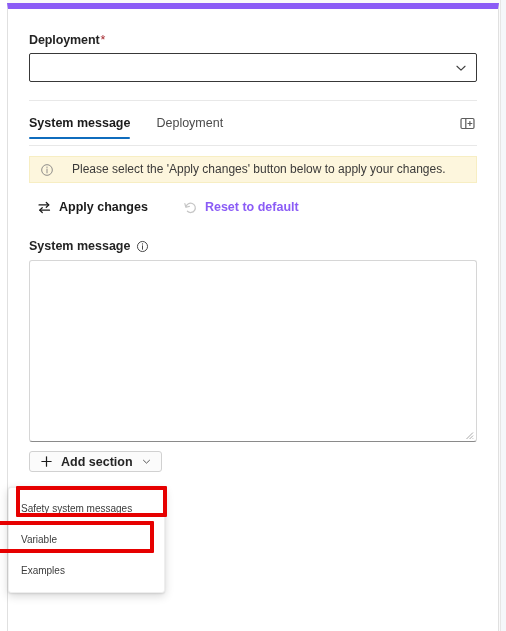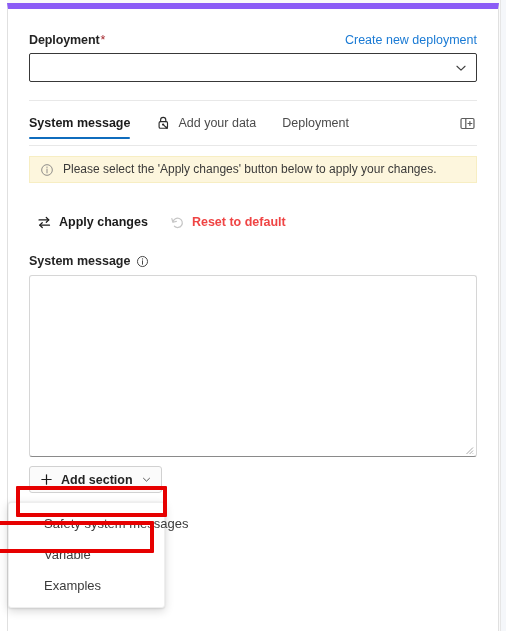--- a/index.html
+++ b/index.html
@@ -131,47 +131,47 @@
   }
 
   .hrule2 { height: 1px; background: #e8e8e8; }
 
   
   .banner {
     margin-top: 10px;
     background: #fdf6dd;
     border: 1px solid #f7eec3;
     min-height: 27px;
-    display: flex; align-items: center; gap: 9px;
+    display: flex; align-items: center; gap: 18px;
     padding: 4px 10px;
   }
   .banner-ico { width: 14px; height: 14px; flex: 0 0 auto; color: #8a8886; }
   .banner-text { font-size: 12px; color: #3b3a39; line-height: 1.3; }
 
   
   .cmdbar {
     display: flex; align-items: center;
-    gap: 4px;
-    margin-top: 24px;
+    gap: 17px;
+    margin-top: 9px;
     height: 30px;
   }
   .cmd {
     display: flex; align-items: center; gap: 7px;
     height: 30px;
     padding: 0 10px 0 8px;
     cursor: pointer;
     font-size: 12.5px;
     font-weight: bold;
     color: #1b1b1b;
     border-radius: 3px;
     background: transparent;
     border: none;
     font-family: inherit;
   }
-  .cmd.disabled { color: #ef4444; cursor: default; }
+  .cmd.disabled { color: #8b5cf6; cursor: default; }
   .cmd .cmd-ico { width: 15px; height: 15px; flex: 0 0 auto; }
 
   
   .sysmsg-label-row {
     display: flex; align-items: center; gap: 6px;
     margin-top: 17px;
   }
   .sysmsg-label { font-weight: bold; font-size: 12.5px; color: #242424; }
   .info-ico { width: 13px; height: 13px; color: #3b3b3b; }
 
@@ -196,21 +196,21 @@
     right: 3px; bottom: 3px;
     width: 10px; height: 10px;
     pointer-events: none;
     color: #9a9a9a;
   }
 
   
   .addsec-zone { margin-top: 9px; position: relative; }
   .addsec {
     display: inline-flex; align-items: center; gap: 8px;
-    height: 27px;
+    height: 21px;
     padding: 0 9px 0 10px;
     background: #fbfbfb;
     border: 1px solid #d1d1d1;
     border-radius: 3px;
     font-family: inherit;
     font-size: 12.5px;
     font-weight: bold;
     color: #242424;
     cursor: pointer;
     white-space: nowrap;
@@ -228,25 +228,24 @@
     border: 1px solid #eeeeee;
     border-radius: 3px;
     box-shadow: 0 3px 10px rgba(0,0,0,0.16), 0 0.6px 1.8px rgba(0,0,0,0.10);
     padding: 5px 0 6px 0;
     z-index: 40;
   }
   .menu-item {
     height: 31px;
     display: flex; align-items: center;
     padding: 0 12px;
-    font-size: 13px;
+    font-size: 10px;
     color: #3b3b3b;
     cursor: pointer;
     white-space: nowrap;
-    margin-left: 23px;
   }
 
   
   .hl {
     position: absolute;
     border: 4px solid #e60000;
     border-radius: 1px;
     pointer-events: none;
     z-index: 60;
   }
@@ -261,52 +260,39 @@
   <div class="left-gutter"></div>
   <div class="right-gutter"></div>
 
   <div class="panel">
     <div class="inner">
 
       <div class="deploy-row">
         <div class="field-label">
           <span>Deployment</span><span class="req-star" style="color: rgb(164, 38, 44);">*</span>
         </div>
-        <a class="link" href="#" style="color: rgb(26, 122, 212);">Create new deployment</a>
       </div>
 
       <div class="combo">
         <span class="combo-value" title=""></span>
         <span class="chev">
           <svg viewBox="0 0 16 16" width="14" height="14" fill="none" stroke="currentColor" stroke-width="1.3" stroke-linecap="round" stroke-linejoin="round">
             <polyline points="3.4,6 8,10.4 12.6,6"></polyline>
           </svg>
         </span>
       </div>
 
       <div class="hrule"></div>
 
       <div class="tabs">
 
         <div class="tab active">
           <span>System message</span>
         </div>
 
-        <div class="tab">
-          <span class="tab-ico">
-            <svg viewBox="0 0 16 16" width="16" height="16" fill="none" stroke="#2b2b2b" stroke-width="1.15" stroke-linecap="round" stroke-linejoin="round">
-              <path d="M4.6 6.6V4.9a2.6 2.6 0 0 1 5.2 0v1.7"></path>
-              <rect x="3.1" y="6.6" width="8.4" height="6.6" rx="1.3"></rect>
-              <circle cx="7.1" cy="9.6" r="1.15" fill="#2b2b2b" stroke="none"></circle>
-              <path d="M8.0 10.3l2.9 2.9"></path>
-              <path d="M10.1 12.0l1.1 1.1"></path>
-            </svg>
-          </span>
-          <span>Add your data</span>
-        </div>
 
         <div class="tab">
           <span>Deployment</span>
         </div>
 
         <div class="collapse-btn">
           <svg viewBox="0 0 16 16" width="17" height="17" fill="none" stroke="currentColor" stroke-width="1.15" stroke-linejoin="round">
             <rect x="1.9" y="3.3" width="12.2" height="9.4" rx="1.1"></rect>
             <line x1="6.4" y1="3.3" x2="6.4" y2="12.7"></line>
             <line x1="8.4" y1="8" x2="12.1" y2="8" stroke-linecap="round"></line>

